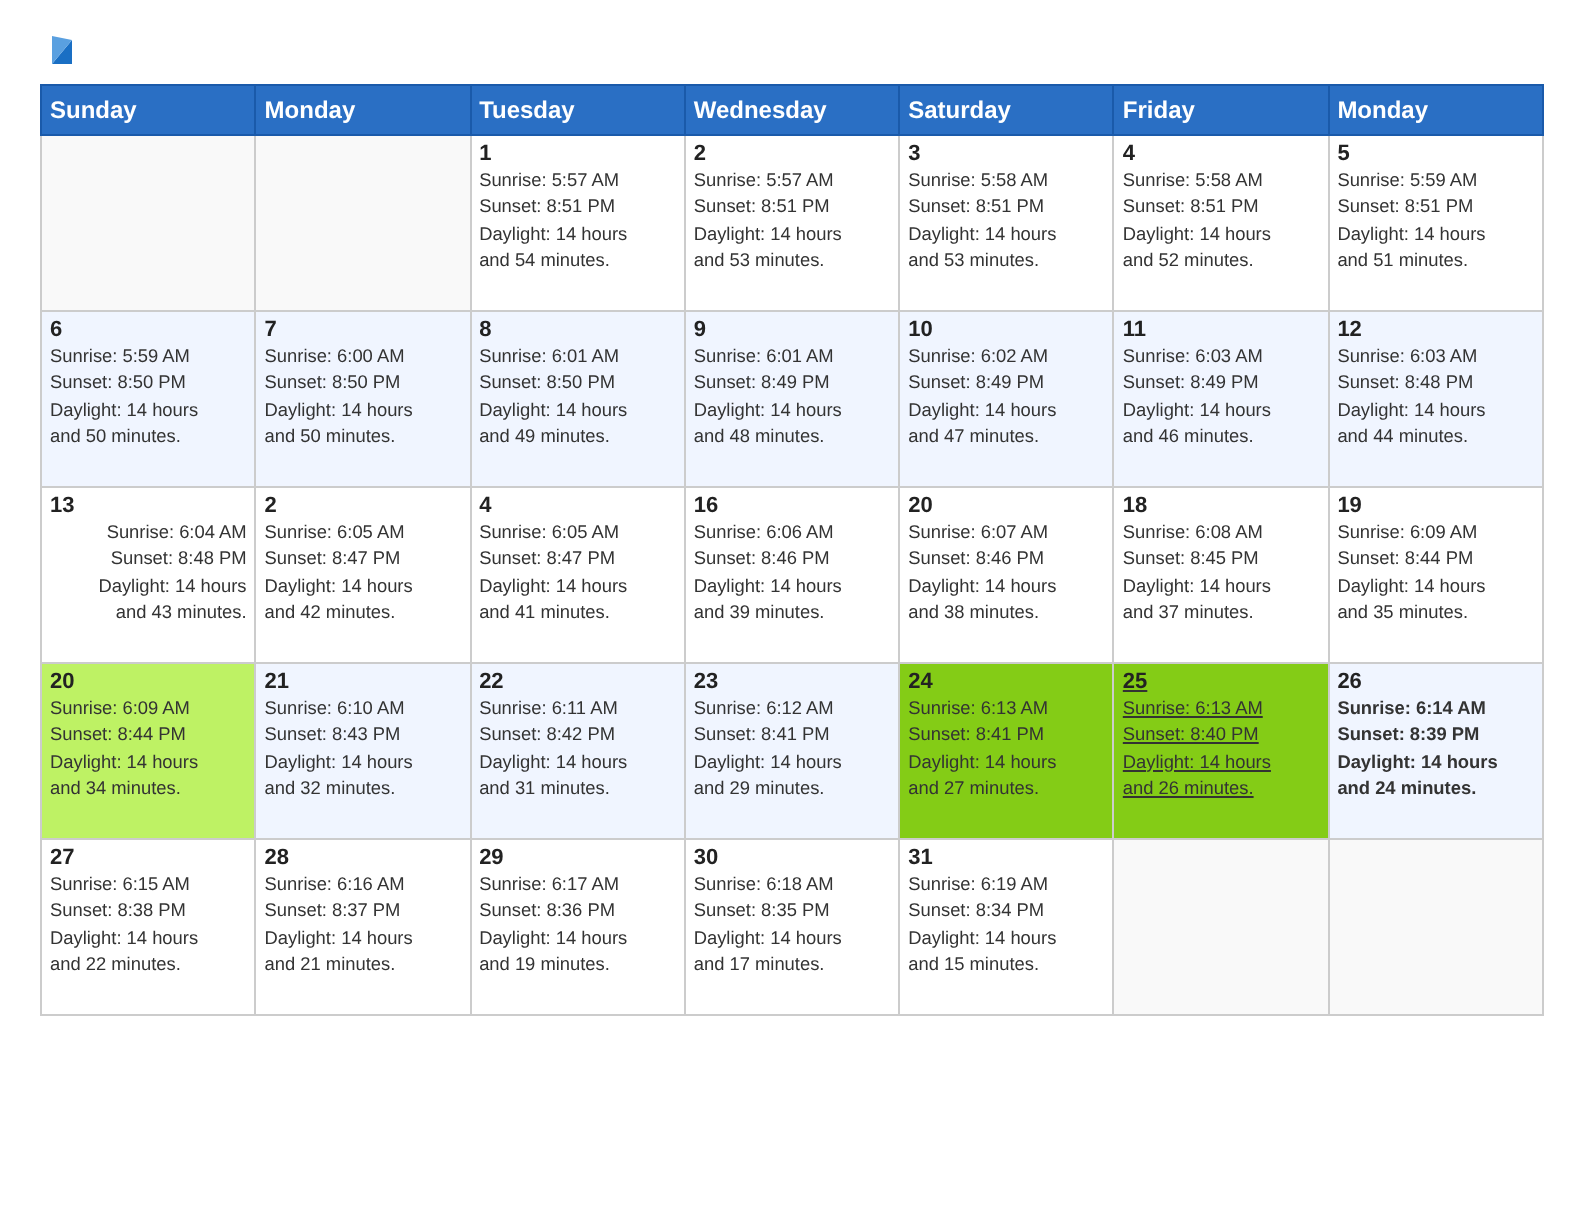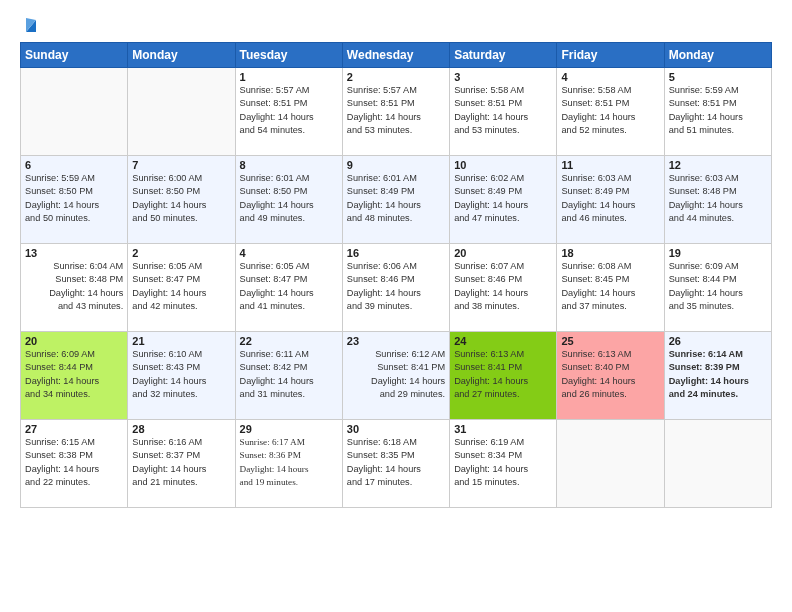--- a/index.html
+++ b/index.html
@@ -277,33 +277,33 @@
           </td>
           <td style="background: rgb(240, 245, 255);">
             <span class="day-num">22</span>
             <div class="day-info" style="white-space: pre-line;">Sunrise: 6:11 AM
 Sunset: 8:42 PM
 Daylight: 14 hours
 and 31 minutes.</div>
           </td>
           <td style="background: rgb(240, 245, 255);">
             <span class="day-num">23</span>
-            <div class="day-info" style="white-space: pre-line; text-align: right;">Sunrise: 6:12 AM
+            <div class="day-info" style="white-space: pre-line;">Sunrise: 6:12 AM
 Sunset: 8:41 PM
 Daylight: 14 hours
 and 29 minutes.</div>
           </td>
           <td style="background: #84cc16;">
             <span class="day-num">24</span>
             <div class="day-info" style="white-space: pre-line;">Sunrise: 6:13 AM
 Sunset: 8:41 PM
 Daylight: 14 hours
 and 27 minutes.</div>
           </td>
-          <td style="background: #fca5a5;">
+          <td style="background: #84cc16; text-decoration: underline;">
             <span class="day-num">25</span>
             <div class="day-info" style="white-space: pre-line;">Sunrise: 6:13 AM
 Sunset: 8:40 PM
 Daylight: 14 hours
 and 26 minutes.</div>
           </td>
           <td style="background: rgb(240, 245, 255);">
             <span class="day-num">26</span>
             <div class="day-info" style="white-space: pre-line; font-weight: bold;">Sunrise: 6:14 AM
 Sunset: 8:39 PM
@@ -321,21 +321,21 @@
           </td>
           <td>
             <span class="day-num">28</span>
             <div class="day-info" style="white-space: pre-line;">Sunrise: 6:16 AM
 Sunset: 8:37 PM
 Daylight: 14 hours
 and 21 minutes.</div>
           </td>
           <td>
             <span class="day-num">29</span>
-            <div class="day-info" style="white-space: pre-line; font-family: Liberation Serif, serif;">Sunrise: 6:17 AM
+            <div class="day-info" style="white-space: pre-line;">Sunrise: 6:17 AM
 Sunset: 8:36 PM
 Daylight: 14 hours
 and 19 minutes.</div>
           </td>
           <td>
             <span class="day-num">30</span>
             <div class="day-info" style="white-space: pre-line;">Sunrise: 6:18 AM
 Sunset: 8:35 PM
 Daylight: 14 hours
 and 17 minutes.</div>

